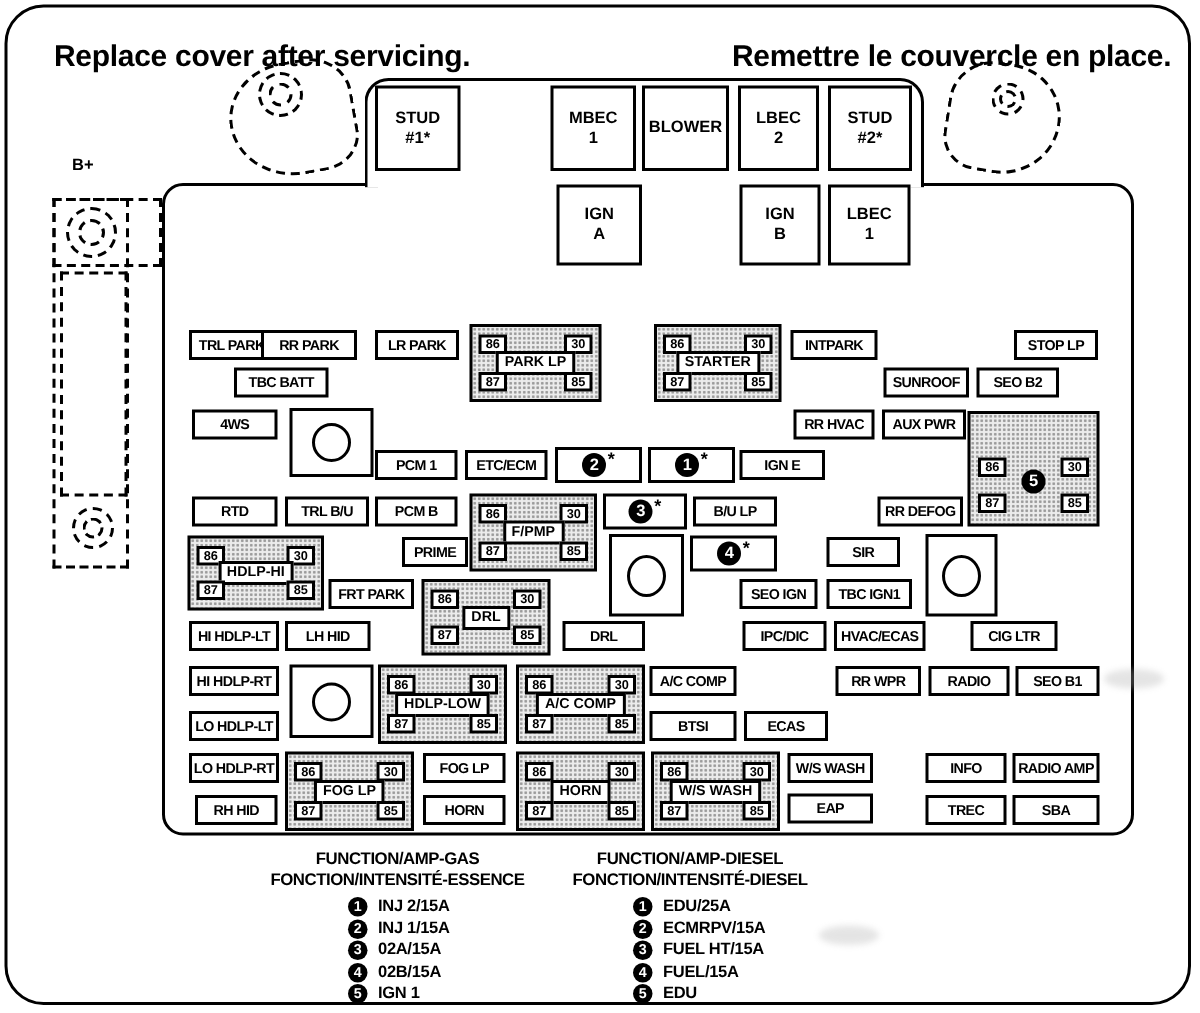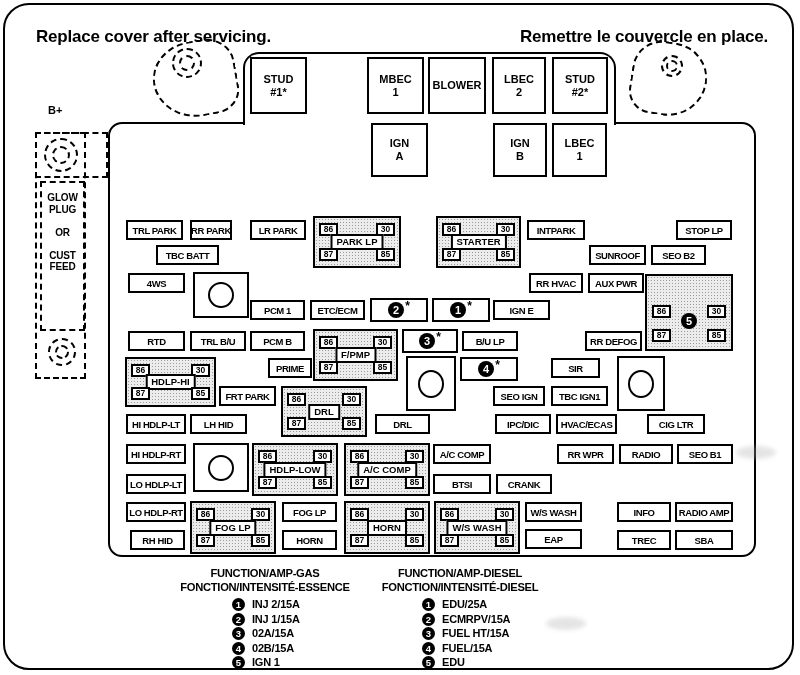--- a/index.html
+++ b/index.html
@@ -4,21 +4,21 @@
 <style>
   html,body{margin:0;padding:0;background:#fff;}
   #stage{position:relative;width:800px;height:675px;background:#fff;overflow:hidden;
          font-family:"Liberation Sans", sans-serif;color:#000;}
   #stage *{box-sizing:border-box;}
 
   
   .page-border{position:absolute;left:3px;top:3px;width:791px;height:667px;
                border:2px solid #000;border-radius:26px;}
 
-  .hdr{position:absolute;font-size:17px;font-weight:bold;letter-spacing:-0.2px;white-space:nowrap;}
+  .hdr{position:absolute;font-size:20px;font-weight:bold;letter-spacing:-0.2px;white-space:nowrap;}
 
   
   .tab{position:absolute;border:2px dashed #000;z-index:1;background:transparent;}
   .hole{position:absolute;border:2px dashed #000;border-radius:50%;z-index:1;}
 
   
   .top-shell{position:absolute;left:243px;top:52px;width:373px;height:73px;background:#fff;
              border:2.5px solid #000;border-bottom:none;border-radius:16px 16px 0 0;z-index:2;}
   .main-box{position:absolute;left:108px;top:122px;width:648px;height:435px;background:#fff;
             border:2.5px solid #000;border-radius:14px;z-index:2;}
@@ -88,27 +88,20 @@
   <div class="tab" style="left:631px;top:42px;width:76px;height:74px;border-radius:45% 55% 60% 35%;transform:rotate(9deg);"></div>
   <div class="hole" style="left:661px;top:55px;width:22px;height:22px;"></div>
   <div class="hole" style="left:666px;top:60px;width:12px;height:12px;"></div>
 
   <div class="bplus" style="left:48px;top:104px;">B+</div>
   <div class="dash" style="left:35px;top:132px;width:73px;height:46px;"></div>
   <div class="dash" style="left:35px;top:132px;width:51px;height:247px;"></div>
   <div class="hole" style="left:44px;top:138px;width:34px;height:34px;"></div>
   <div class="hole" style="left:52px;top:146px;width:18px;height:18px;"></div>
   <div class="dash" style="left:40px;top:181px;width:45px;height:150px;"></div>
-  <div class="glow-text" style="left:40px;top:192px;width:45px;">GLOW
-PLUG
-
-OR
-
-CUST
-FEED</div>
   <div class="hole" style="left:48px;top:338px;width:28px;height:28px;"></div>
   <div class="hole" style="left:55px;top:345px;width:14px;height:14px;"></div>
 
   <div class="main-box"></div>
   <div class="top-shell"></div>
 
   <div class="mx" style="left:250px;top:57px;width:57px;height:57px;">STUD
 #1*</div>
   <div class="mx" style="left:367px;top:57px;width:57px;height:57px;">MBEC
 1</div>
@@ -119,21 +112,21 @@
 #2*</div>
 
   <div class="mx" style="left:371px;top:123px;width:57px;height:54px;">IGN
 A</div>
   <div class="mx" style="left:493px;top:123px;width:54px;height:54px;">IGN
 B</div>
   <div class="mx" style="left:552px;top:123px;width:55px;height:54px;">LBEC
 1</div>
 
   <div class="fuse" style="left:126px;top:220px;width:57px;">TRL PARK</div>
-  <div class="fuse" style="left:190px;top:220px;width:42px;">RR PARK</div>
+  <div class="fuse" style="left:174px;top:220px;width:64px;">RR PARK</div>
   <div class="fuse" style="left:250px;top:220px;width:56px;">LR PARK</div>
   <div class="fuse" style="left:527px;top:220px;width:58px;">INTPARK</div>
   <div class="fuse" style="left:676px;top:220px;width:56px;">STOP LP</div>
   <div class="fuse" style="left:156px;top:245px;width:63px;">TBC BATT</div>
   <div class="fuse" style="left:589px;top:245px;width:57px;">SUNROOF</div>
   <div class="fuse" style="left:651px;top:245px;width:55px;">SEO B2</div>
 
   <div class="fuse" style="left:128px;top:273px;width:57px;">4WS</div>
   <div class="fuse" style="left:529px;top:273px;width:54px;">RR HVAC</div>
   <div class="fuse" style="left:588px;top:273px;width:56px;">AUX PWR</div>
@@ -163,21 +156,21 @@
   <div class="fuse" style="left:647px;top:414px;width:58px;">CIG LTR</div>
 
   <div class="fuse" style="left:126px;top:444px;width:60px;">HI HDLP-RT</div>
   <div class="fuse" style="left:433px;top:444px;width:58px;">A/C COMP</div>
   <div class="fuse" style="left:557px;top:444px;width:57px;">RR WPR</div>
   <div class="fuse" style="left:619px;top:444px;width:54px;">RADIO</div>
   <div class="fuse" style="left:677px;top:444px;width:56px;">SEO B1</div>
 
   <div class="fuse" style="left:126px;top:474px;width:60px;">LO HDLP-LT</div>
   <div class="fuse" style="left:433px;top:474px;width:58px;">BTSI</div>
-  <div class="fuse" style="left:496px;top:474px;width:56px;">CRANK</div>
+  <div class="fuse" style="left:496px;top:474px;width:56px;">ECAS</div>
 
   <div class="fuse" style="left:126px;top:502px;width:60px;">LO HDLP-RT</div>
   <div class="fuse" style="left:282px;top:502px;width:55px;">FOG LP</div>
   <div class="fuse" style="left:525px;top:502px;width:57px;">W/S WASH</div>
   <div class="fuse" style="left:617px;top:502px;width:54px;">INFO</div>
   <div class="fuse" style="left:675px;top:502px;width:58px;">RADIO AMP</div>
 
   <div class="fuse" style="left:130px;top:530px;width:55px;">RH HID</div>
   <div class="fuse" style="left:282px;top:530px;width:55px;">HORN</div>
   <div class="fuse" style="left:525px;top:529px;width:57px;">EAP</div>

